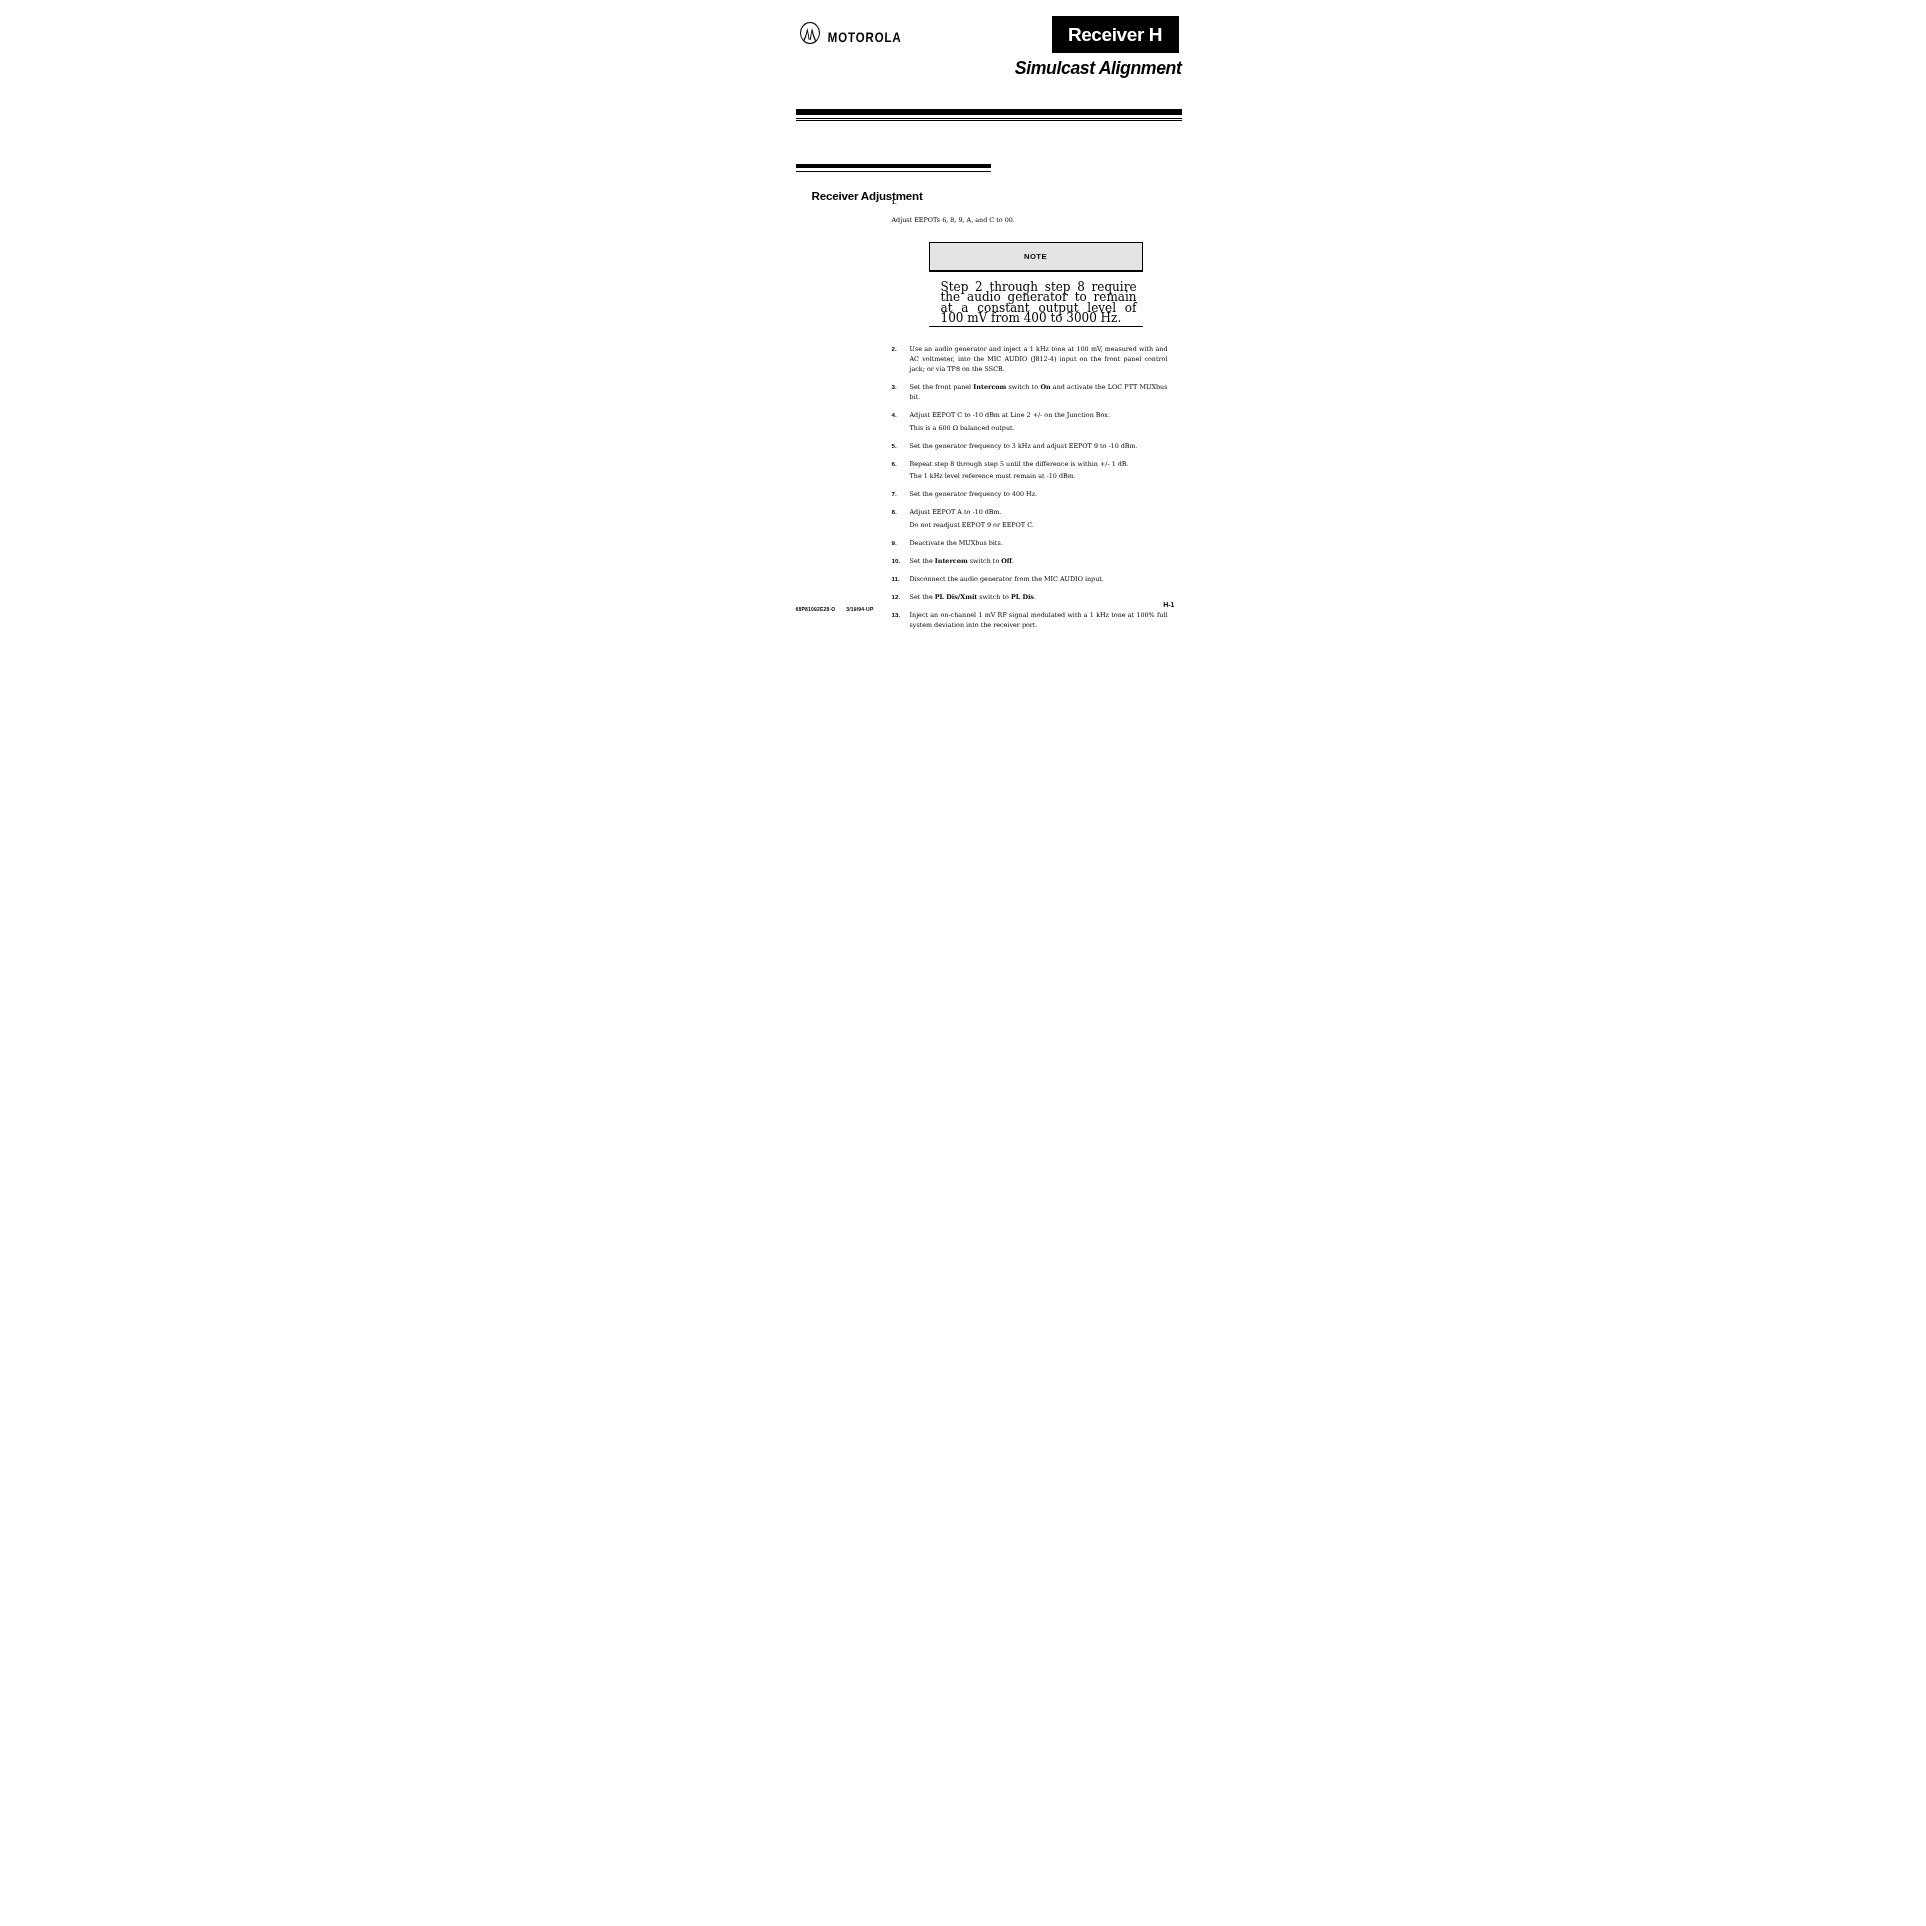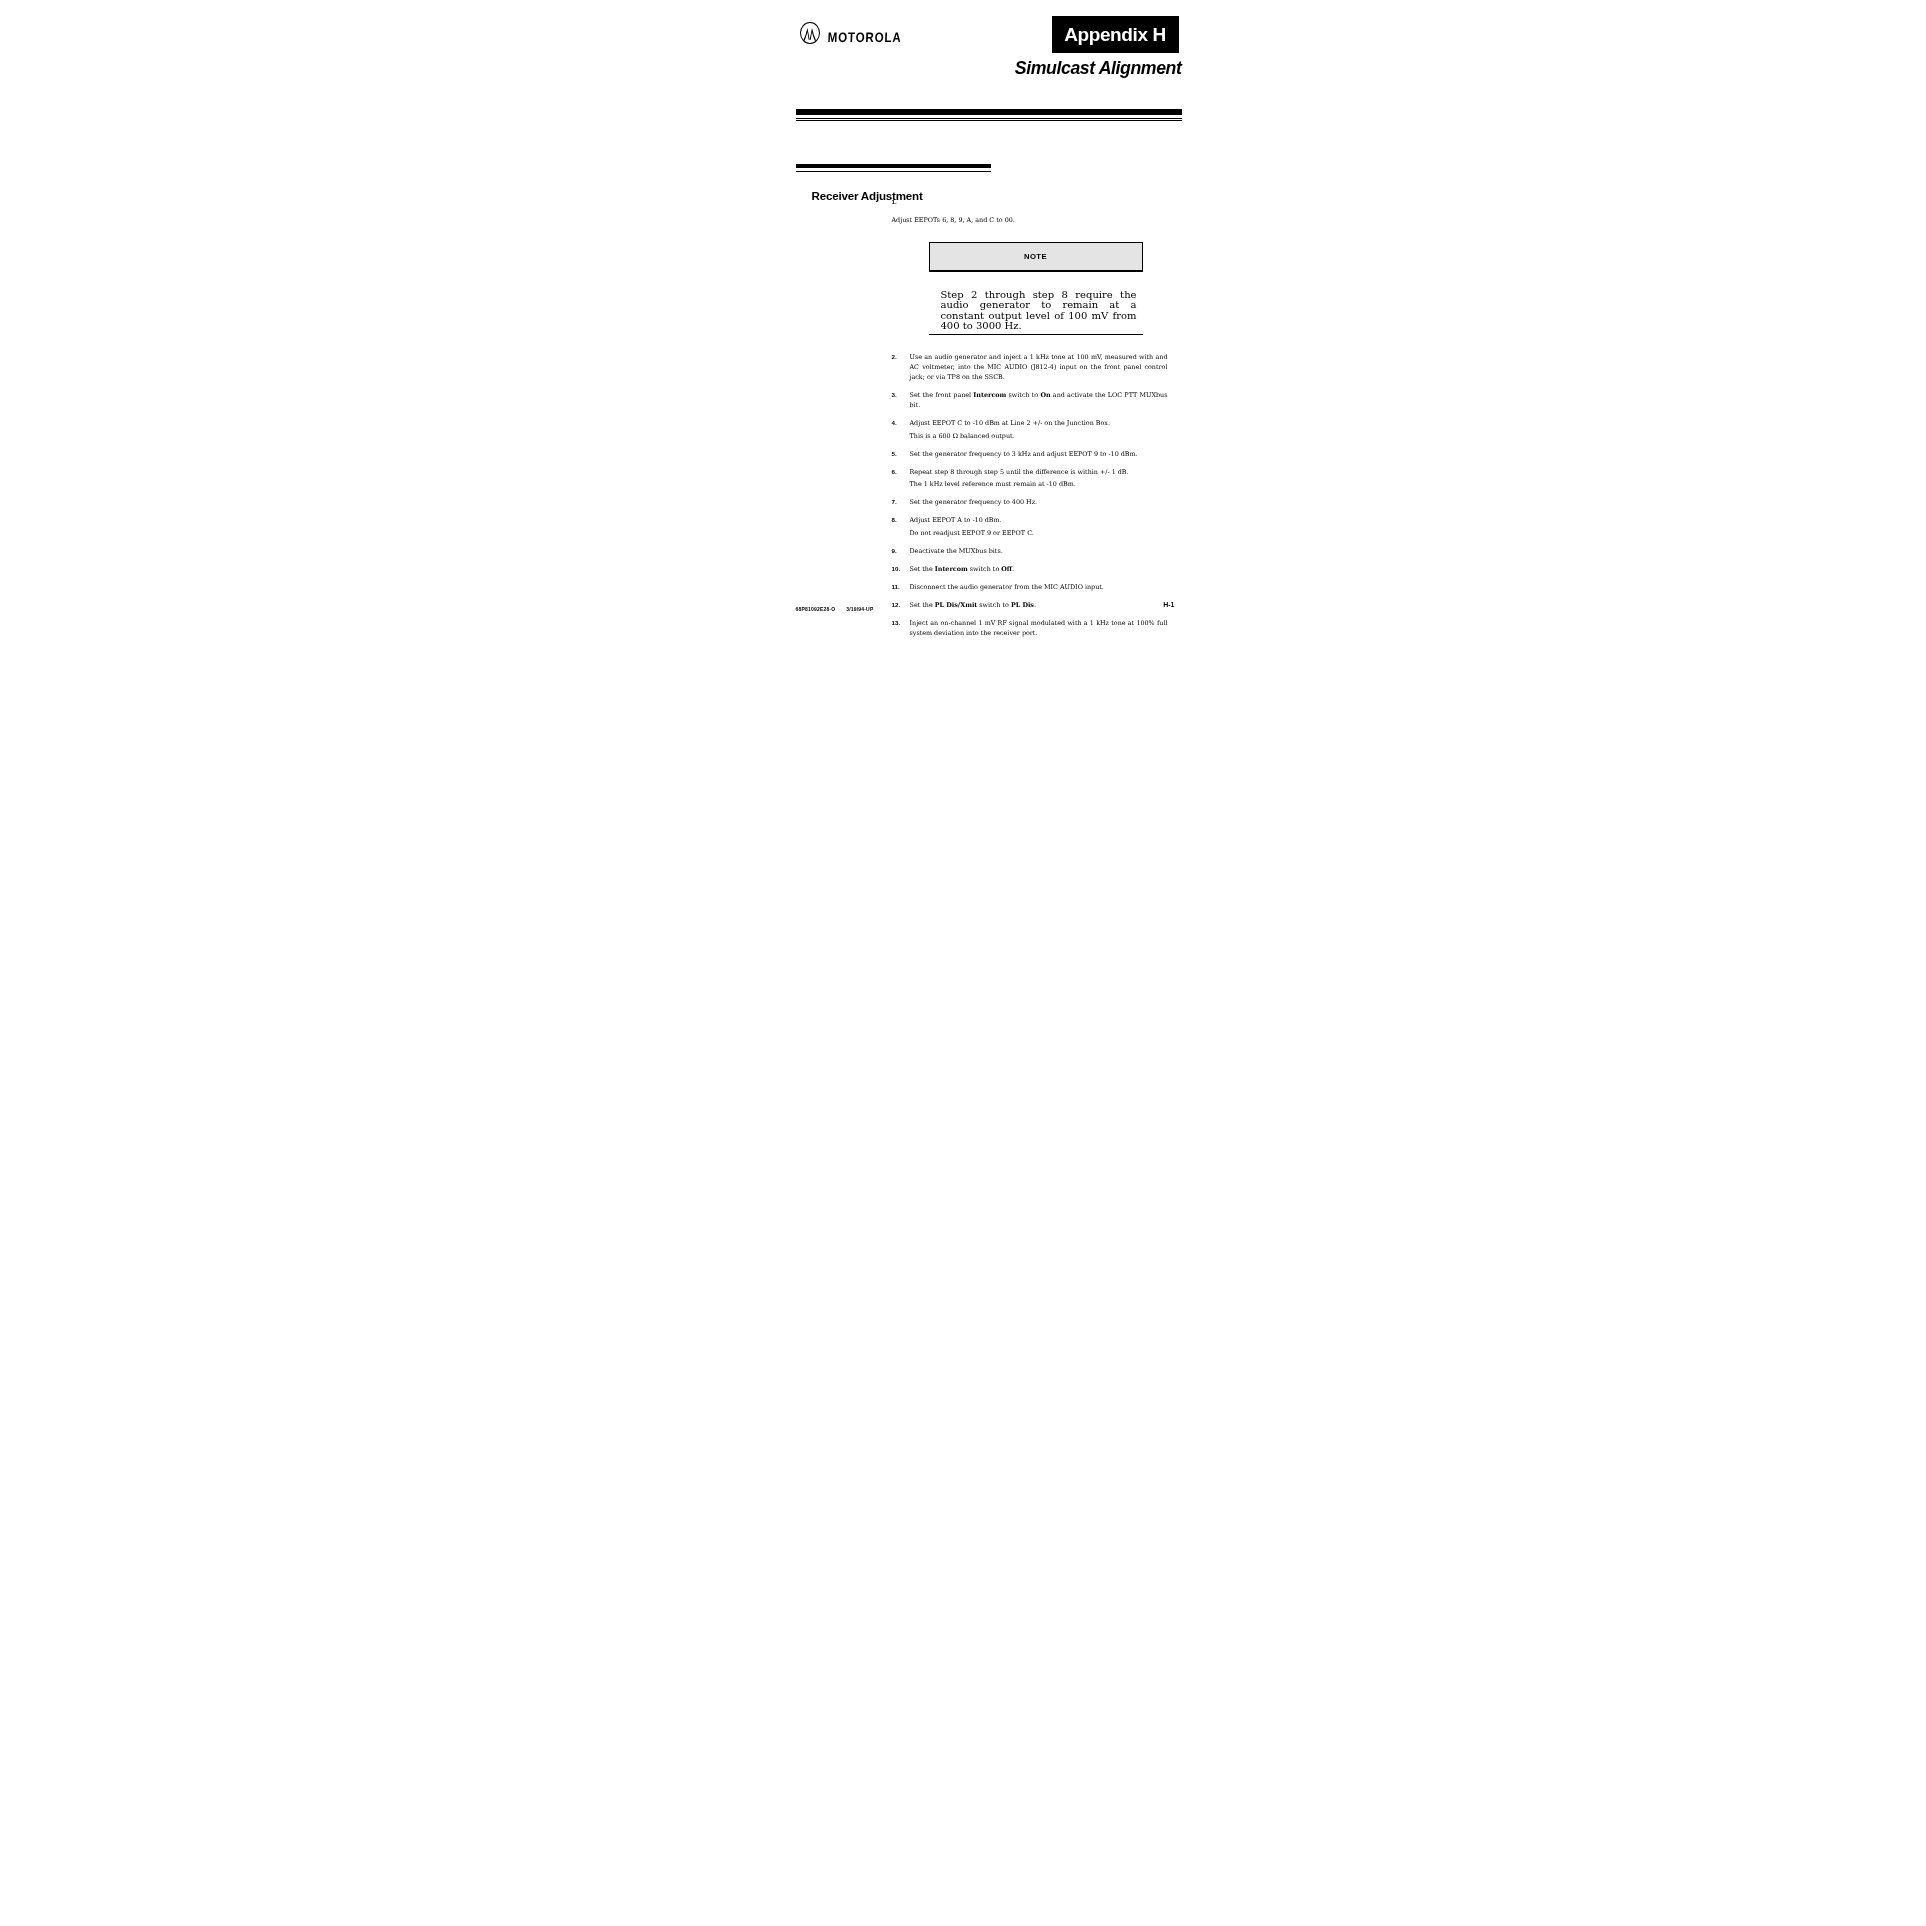--- a/index.html
+++ b/index.html
@@ -77,22 +77,22 @@
     background-color:#e4e4e4;
     background-image:radial-gradient(#9a9a9a 0.2px, rgba(0,0,0,0) 0.3px);
     background-size:1.2px 1.2px;
     display:flex;align-items:center;justify-content:center;
   }
   .note-label{
     font-family:"Liberation Sans", sans-serif;
     font-weight:700;font-size:7.7px;letter-spacing:0.4px;
   }
   .note-text{
-    margin:18px 0 0 49px;width:196px;
-    font-size:10px;line-height:10.4px;text-align:justify;
+    margin:10px 0 0 49px;width:196px;
+    font-size:12px;line-height:10.4px;text-align:justify;
   }
   .note-rule{margin:2.3px 0 0 37px;width:214px;height:1.2px;background:#000;}
   
   .footer-left{
     position:absolute;left:75px;top:606px;
     font-family:"Liberation Sans", sans-serif;
     font-weight:600;font-size:5px;letter-spacing:0.2px;
     white-space:nowrap;
   }
   .footer-left .doc-no{margin-right:10.8px;}
@@ -109,21 +109,21 @@
 
   <div class="logo-emblem">
     <svg viewBox="0 0 100 100" xmlns="http://www.w3.org/2000/svg" aria-hidden="true">
       <path fill="#000" d="M8 97 C20 70 29 42 35 14 C41 42 46 70 50 91 L43 91 C40 72 38 56 35.5 40 C31 58 24 80 16 97 Z"></path>
       <path fill="#000" d="M92 97 C80 70 71 42 65 14 C59 42 54 70 50 91 L57 91 C60 72 62 56 64.5 40 C69 58 76 80 84 97 Z"></path>
     </svg>
   </div>
   <span class="logo-word">MOTOROLA</span>
 
   <div class="appendix-box">
-    <span>Appendix H</span>
+    <span>Receiver H</span>
   </div>
 
   <h1 class="doc-title">Simulcast Alignment</h1>
 
   <div class="bar rule-thick"></div>
   <div class="bar rule-thin-1"></div>
   <div class="bar rule-thin-2"></div>
 
   <div class="bar sec-bar"></div>
   <div class="bar sec-thin"></div>

